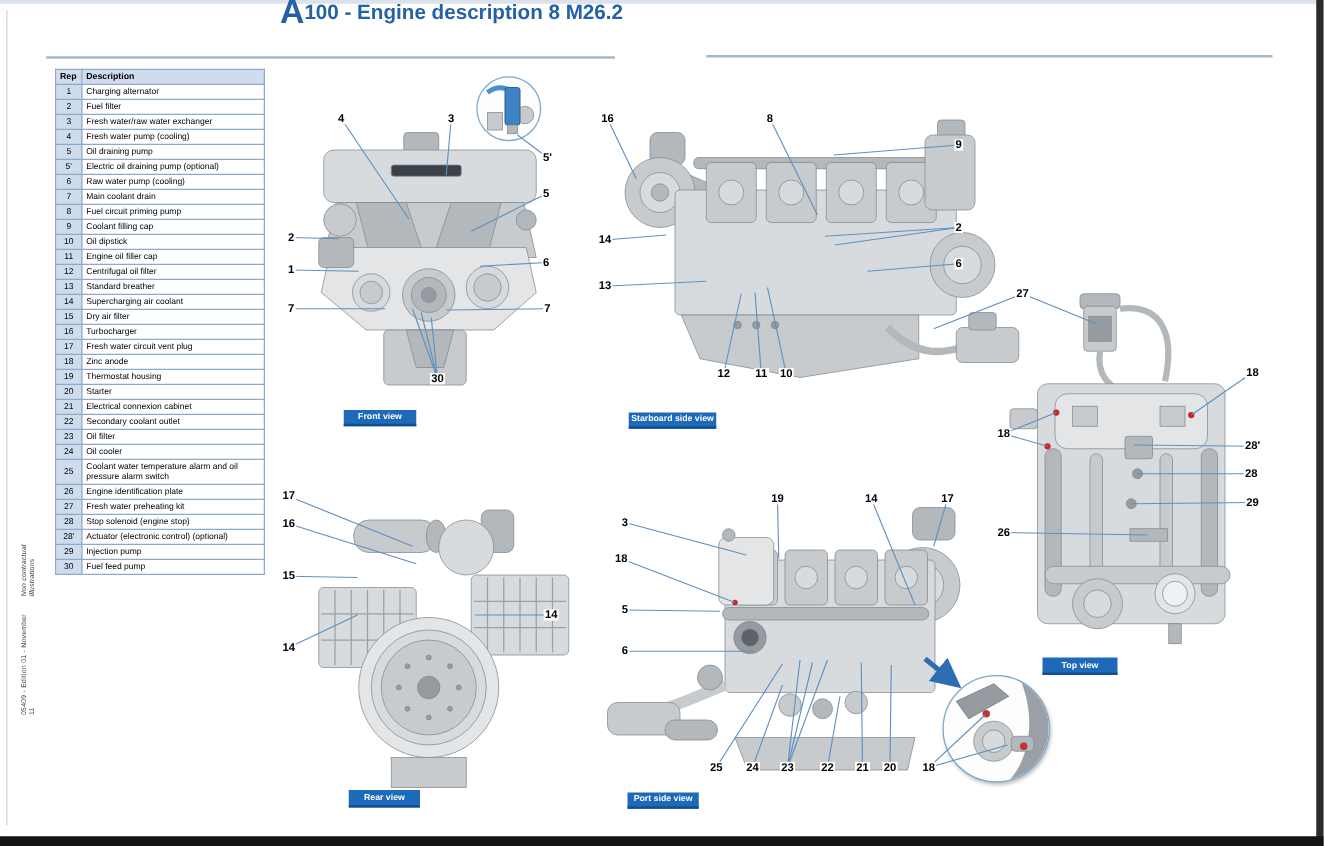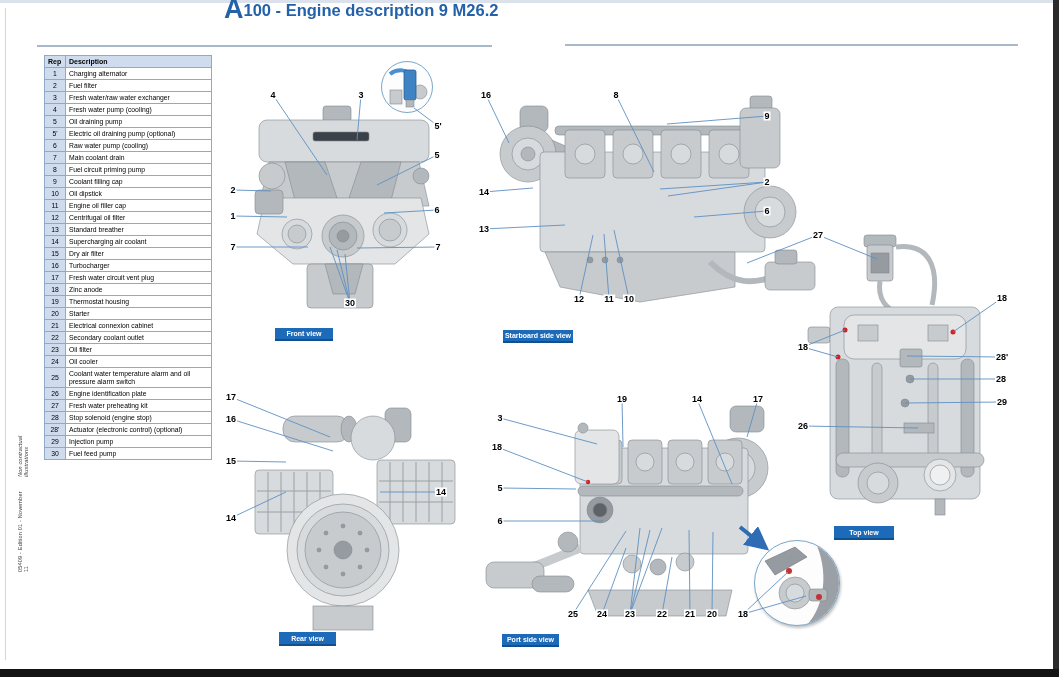--- a/index.html
+++ b/index.html
@@ -56,21 +56,21 @@
   .btn-port{left:502px;top:634px;width:57px;height:11px;}
   .btn-top{left:834px;top:526px;width:60px;height:12px;}
 </style>
 </head>
 <body>
 
 <div class="page">
   <div class="topstrip"></div>
   <div class="leftedge"></div>
 
-  <div class="title"><span class="title-a">A</span><span class="title-rest">100 - Engine description 9 M26.2</span></div>
+  <div class="title"><span class="title-a">A</span><span class="title-rest">100 - Engine description 8 M26.2</span></div>
   <div class="rule rule1"></div>
   <div class="rule rule2"></div>
 
   <div class="sidenote n1">Non contractual illustrations</div>
   <div class="sidenote n2">05409 - Edition 01 - November 11</div>
 
   <table class="parts">
     <thead>
       <tr>
         <th>Rep</th>

